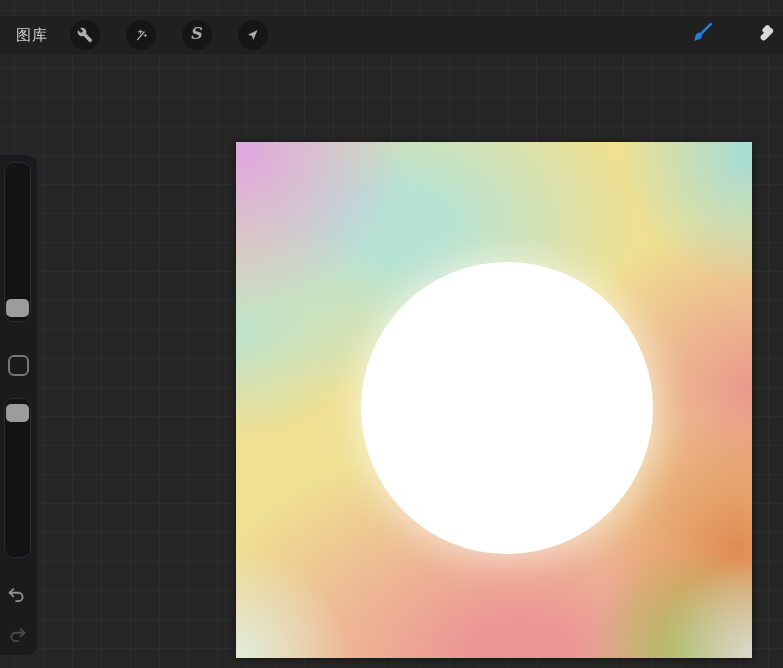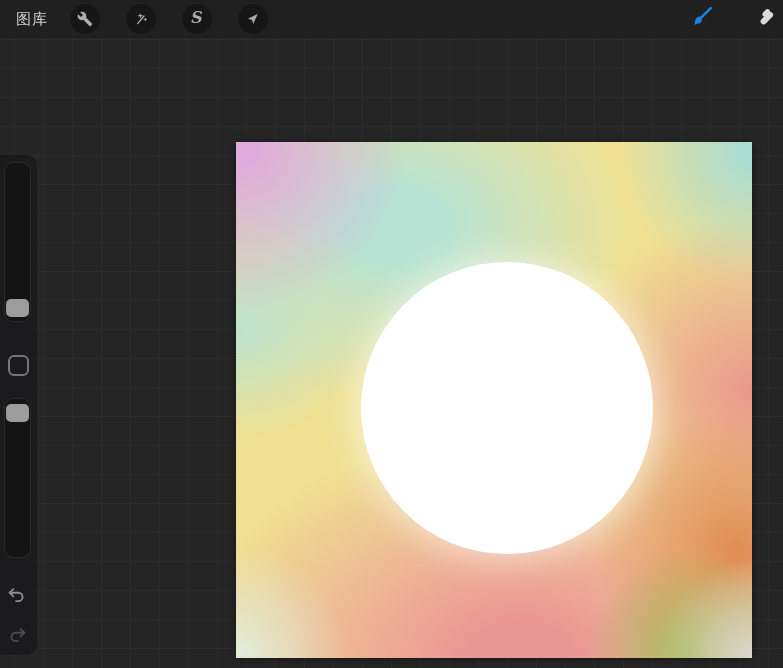--- a/index.html
+++ b/index.html
@@ -16,21 +16,21 @@
     background-color: #262626;
     background-image:
       linear-gradient(#2d2d2e 1px, transparent 1px),
       linear-gradient(90deg, #2d2d2e 1px, transparent 1px);
     background-size: 29px 29px;
     background-position: 14px 10px;
   }
 
   
   .topbar {
-    position: absolute; left: 0; top: 0; width: 783px; height: 38px;
+    position: absolute; left: 0; top: 16px; width: 783px; height: 38px;
     background: #202021;
     display: flex; align-items: center;
     z-index: 10;
   }
   .gallery-label {
     color: #cfcfcf; font-size: 15px; margin-left: 16px; letter-spacing: 1px;
     user-select: none; white-space: nowrap;
   }
   .tool-btn {
     width: 30px; height: 30px; border-radius: 50%;

